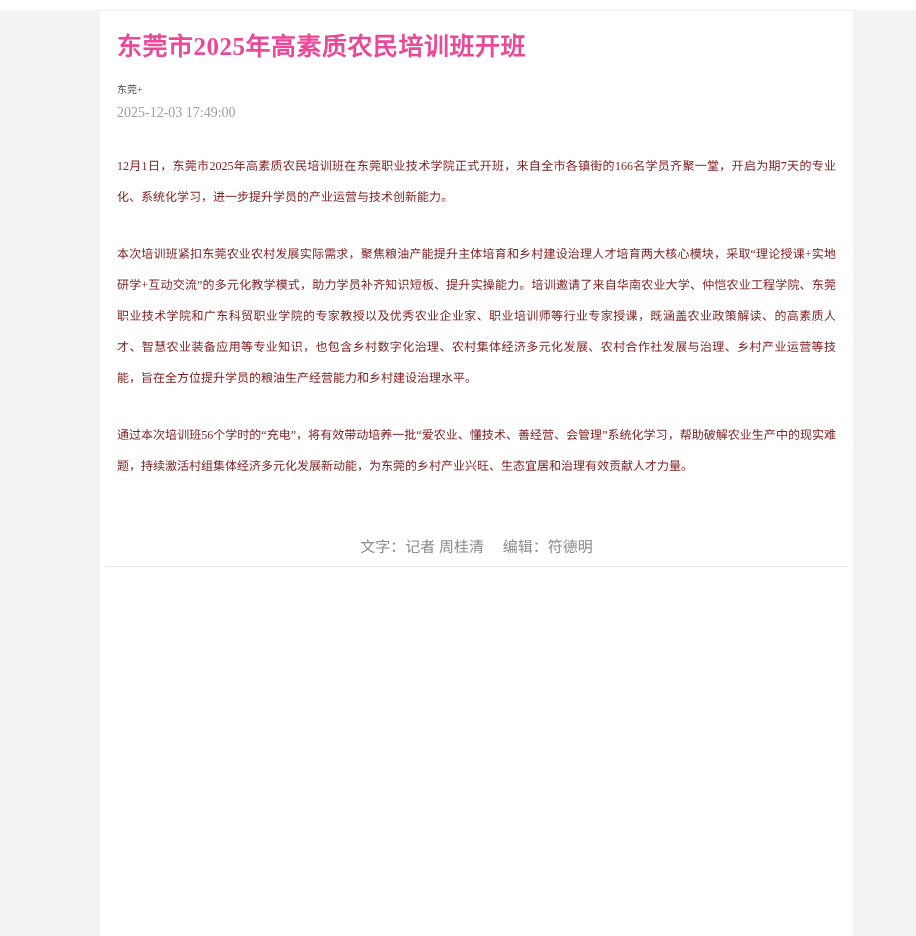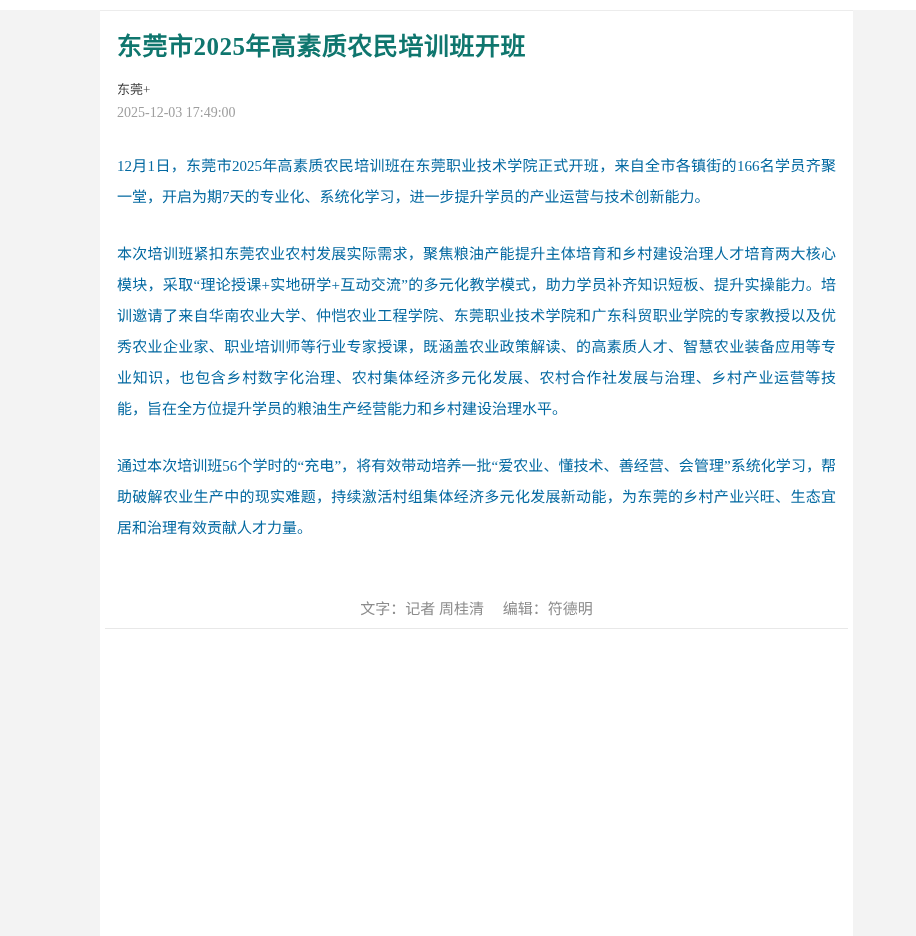--- a/index.html
+++ b/index.html
@@ -22,41 +22,41 @@
     position: absolute;
     left: 100px; top: 10px;
     width: 753px; height: 926px;
     background: #ffffff;
     border-top: 1px solid #ececec;
   }
   .title {
     margin: 22px 17px 0 17px;
     font-size: 25px;
     font-weight: bold;
-    color: #0f766e;
+    color: #ec4899;
     line-height: 27px;
     letter-spacing: 0.5px;
   }
   .source {
     margin: 22px 17px 0 17px;
-    font-size: 13px;
+    font-size: 10px;
     line-height: 16px;
     color: #3f3f3f;
   }
   .date {
     margin: 7px 17px 12px 17px;
     font-size: 14px;
     line-height: 15px;
     color: #9e9e9e;
   }
   .article p {
     margin: 26px 17px 0 17px;
-    font-size: 15px;
+    font-size: 12px;
     line-height: 31px;
-    color: #0369a1;
+    color: #7f1d1d;
     text-align: justify;
   }
   .article p.first { margin-top: 31px; }
   .byline {
     margin: 56px 17px 0 17px;
     font-size: 15px;
     line-height: 19px;
     color: #8c8c8c;
     text-align: center;
   }

